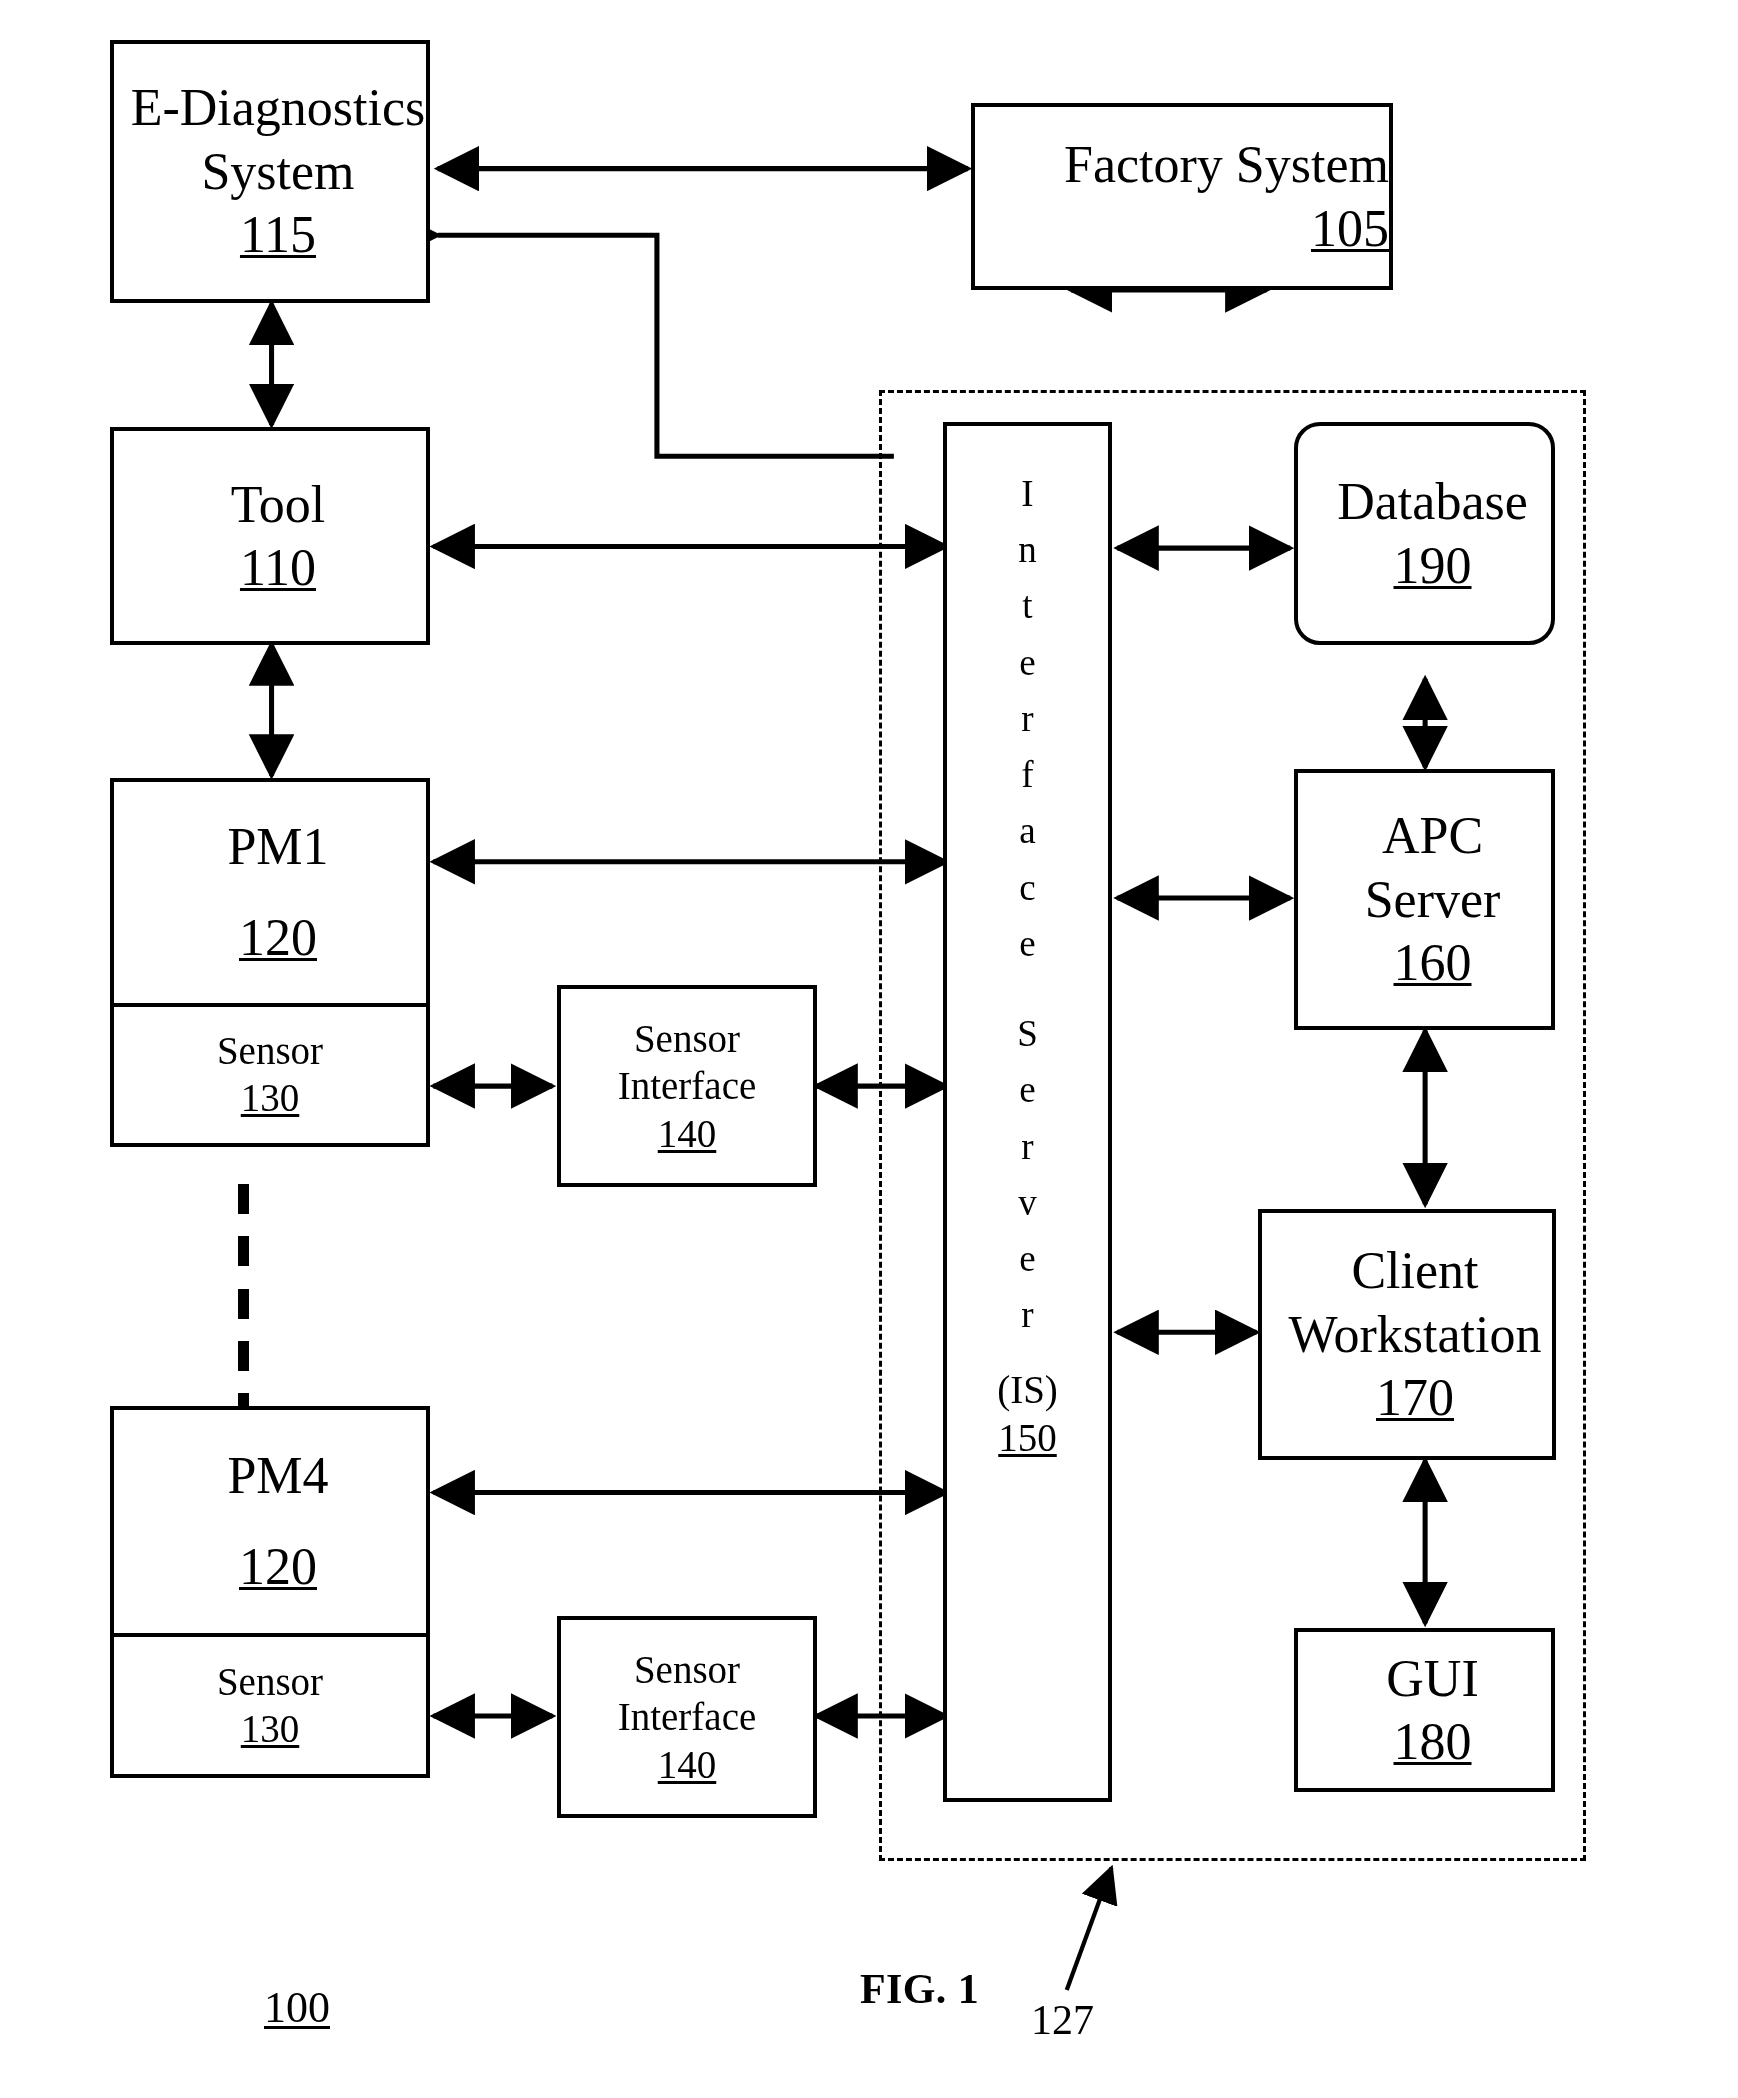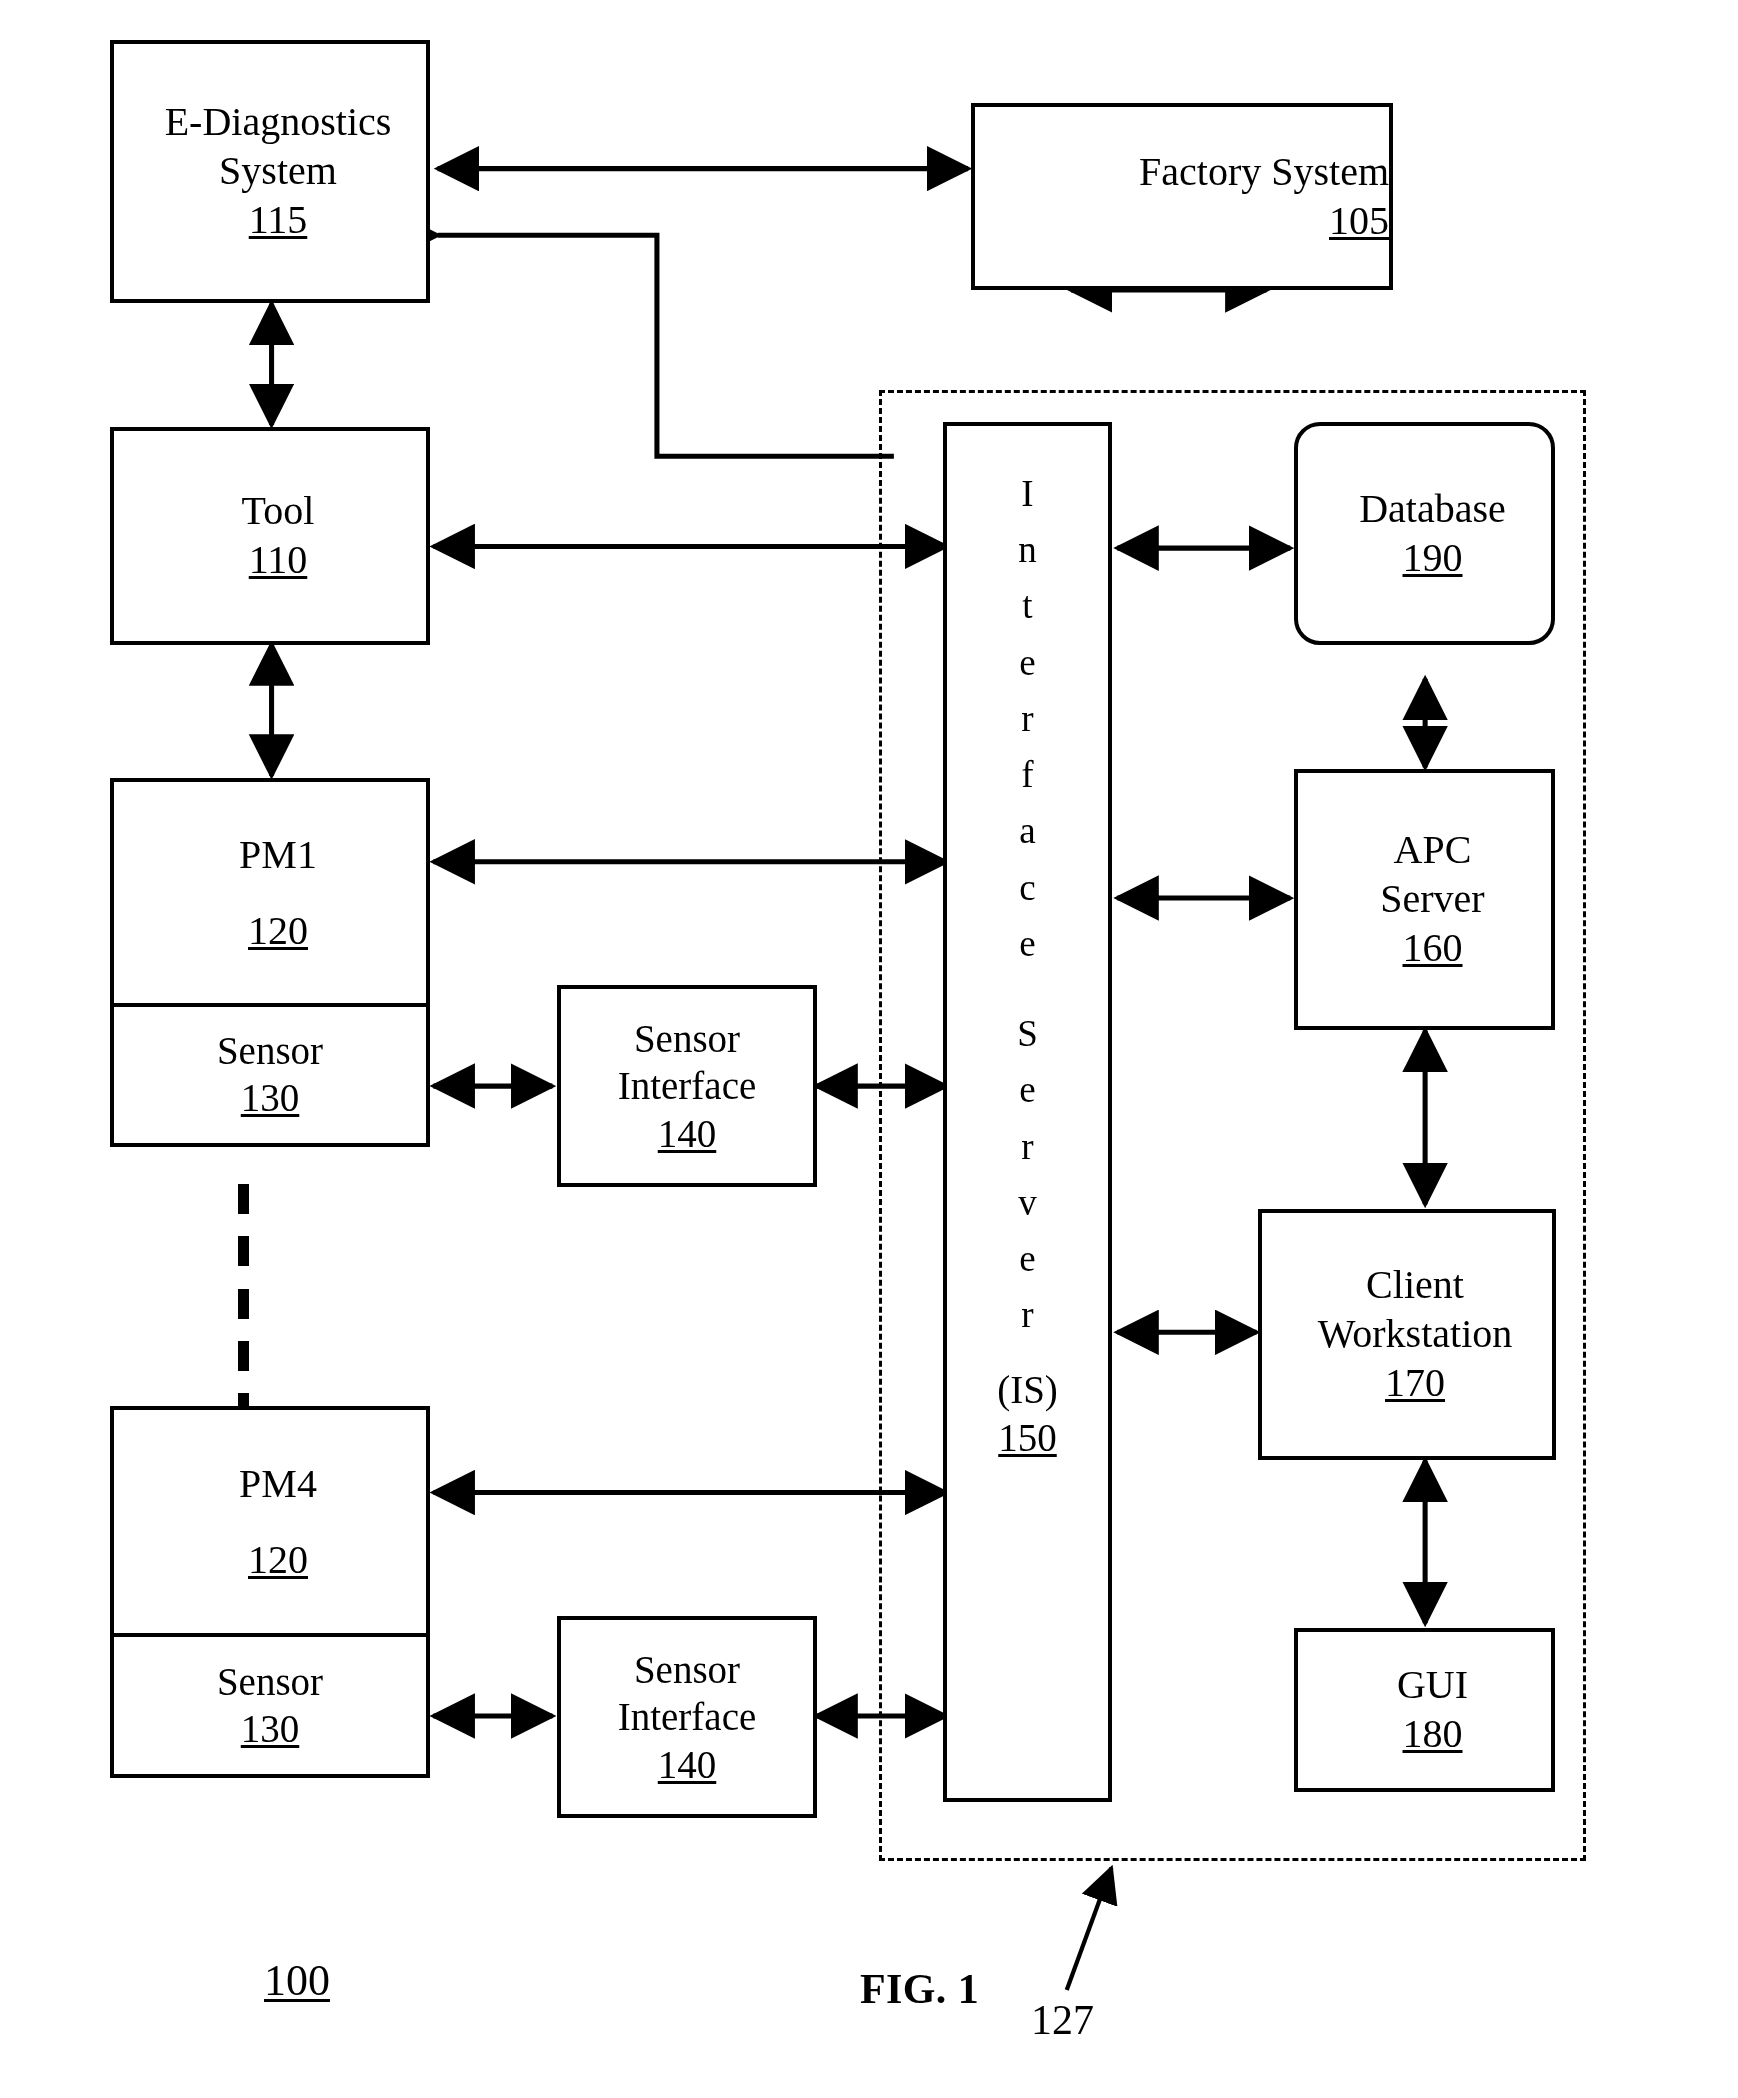--- a/index.html
+++ b/index.html
@@ -44,22 +44,22 @@
     display: block;
     white-space: pre-line;
   }
   .ref {
     display: block;
     text-decoration: underline;
     text-underline-offset: 3.4px;
     text-decoration-thickness: 2.5px;
   }
   .f46 { font-size: 39px; }
-  .f48 { font-size: 40px; padding-left: 16px; }
-  .f50 { font-size: 42px; }
+  .f48 { font-size: 52px; padding-left: 16px; }
+  .f50 { font-size: 42px; margin-top: 27px; }
 
   
   .vstack {
     position: absolute;
     box-sizing: border-box;
     border: 4.2px solid #000;
     background: #fff;
     z-index: 3;
     display: flex;
     flex-direction: column;

